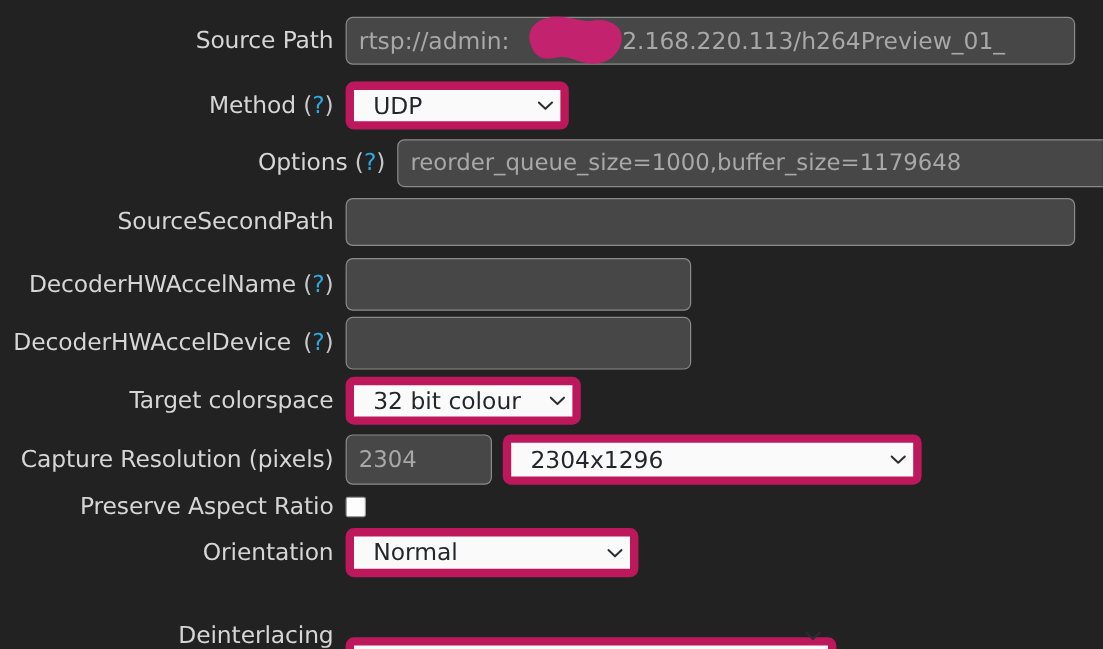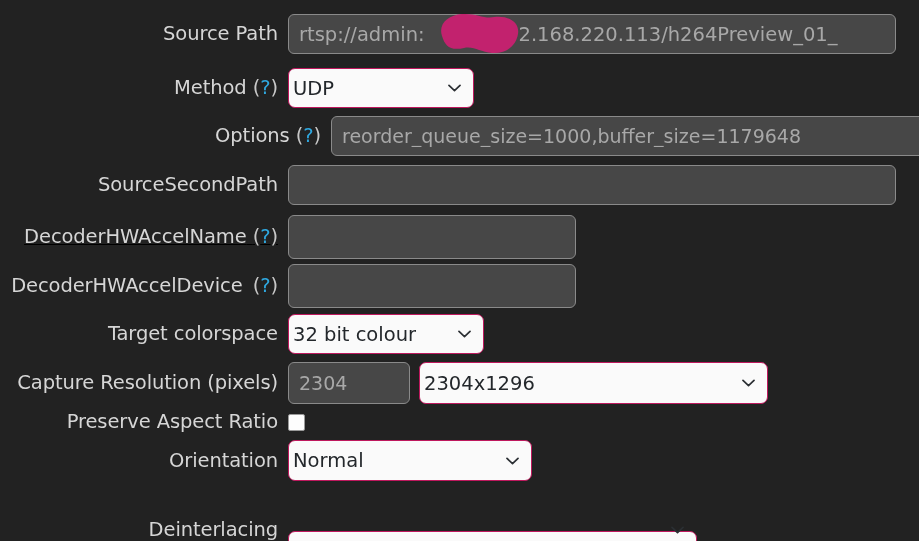--- a/index.html
+++ b/index.html
@@ -69,27 +69,27 @@
   
   .sel {
     position: relative;
     display: inline-block;
   }
   select.light {
     -webkit-appearance: none;
     -moz-appearance: none;
     appearance: none;
     background: #fafafa;
-    border: 1px solid #be185d;
+    border: 7px solid #be185d;
     border-radius: 7px;
     color: #23272b;
     font-family: "DejaVu Sans", sans-serif;
     font-size: 19.5px;
     height: 40px;
-    padding: 0 36px 0 4px;
+    padding: 0 36px 0 16px;
     box-sizing: border-box;
     outline: none;
     width: 100%;
   }
   .chev {
     position: absolute;
     right: 13px;
     top: 50%;
     transform: translateY(-50%);
     pointer-events: none;
@@ -161,21 +161,21 @@
     </div>
   </div>
 
   <div class="row" style="position:absolute; left:0; top:165px;">
     <div class="label">SourceSecondPath</div>
     <div class="ctrl">
       <input class="dark" type="text" style="width: 608px;" placeholder="">
     </div>
   </div>
 
-  <div class="row" style="position:absolute; left:0; top:215px;text-decoration:underline;">
+  <div class="row" style="position:absolute; left:0; top:215px;">
     <div class="label">
       <span>DecoderHWAccelName</span>
       <span class="help"><span>(</span><span class="q">?</span><span>)</span></span>
     </div>
     <div class="ctrl">
       <input class="dark" type="text" style="width: 288px; height: 44px;" placeholder="">
     </div>
   </div>
 
   <div class="row" style="position:absolute; left:0; top:264px;">

